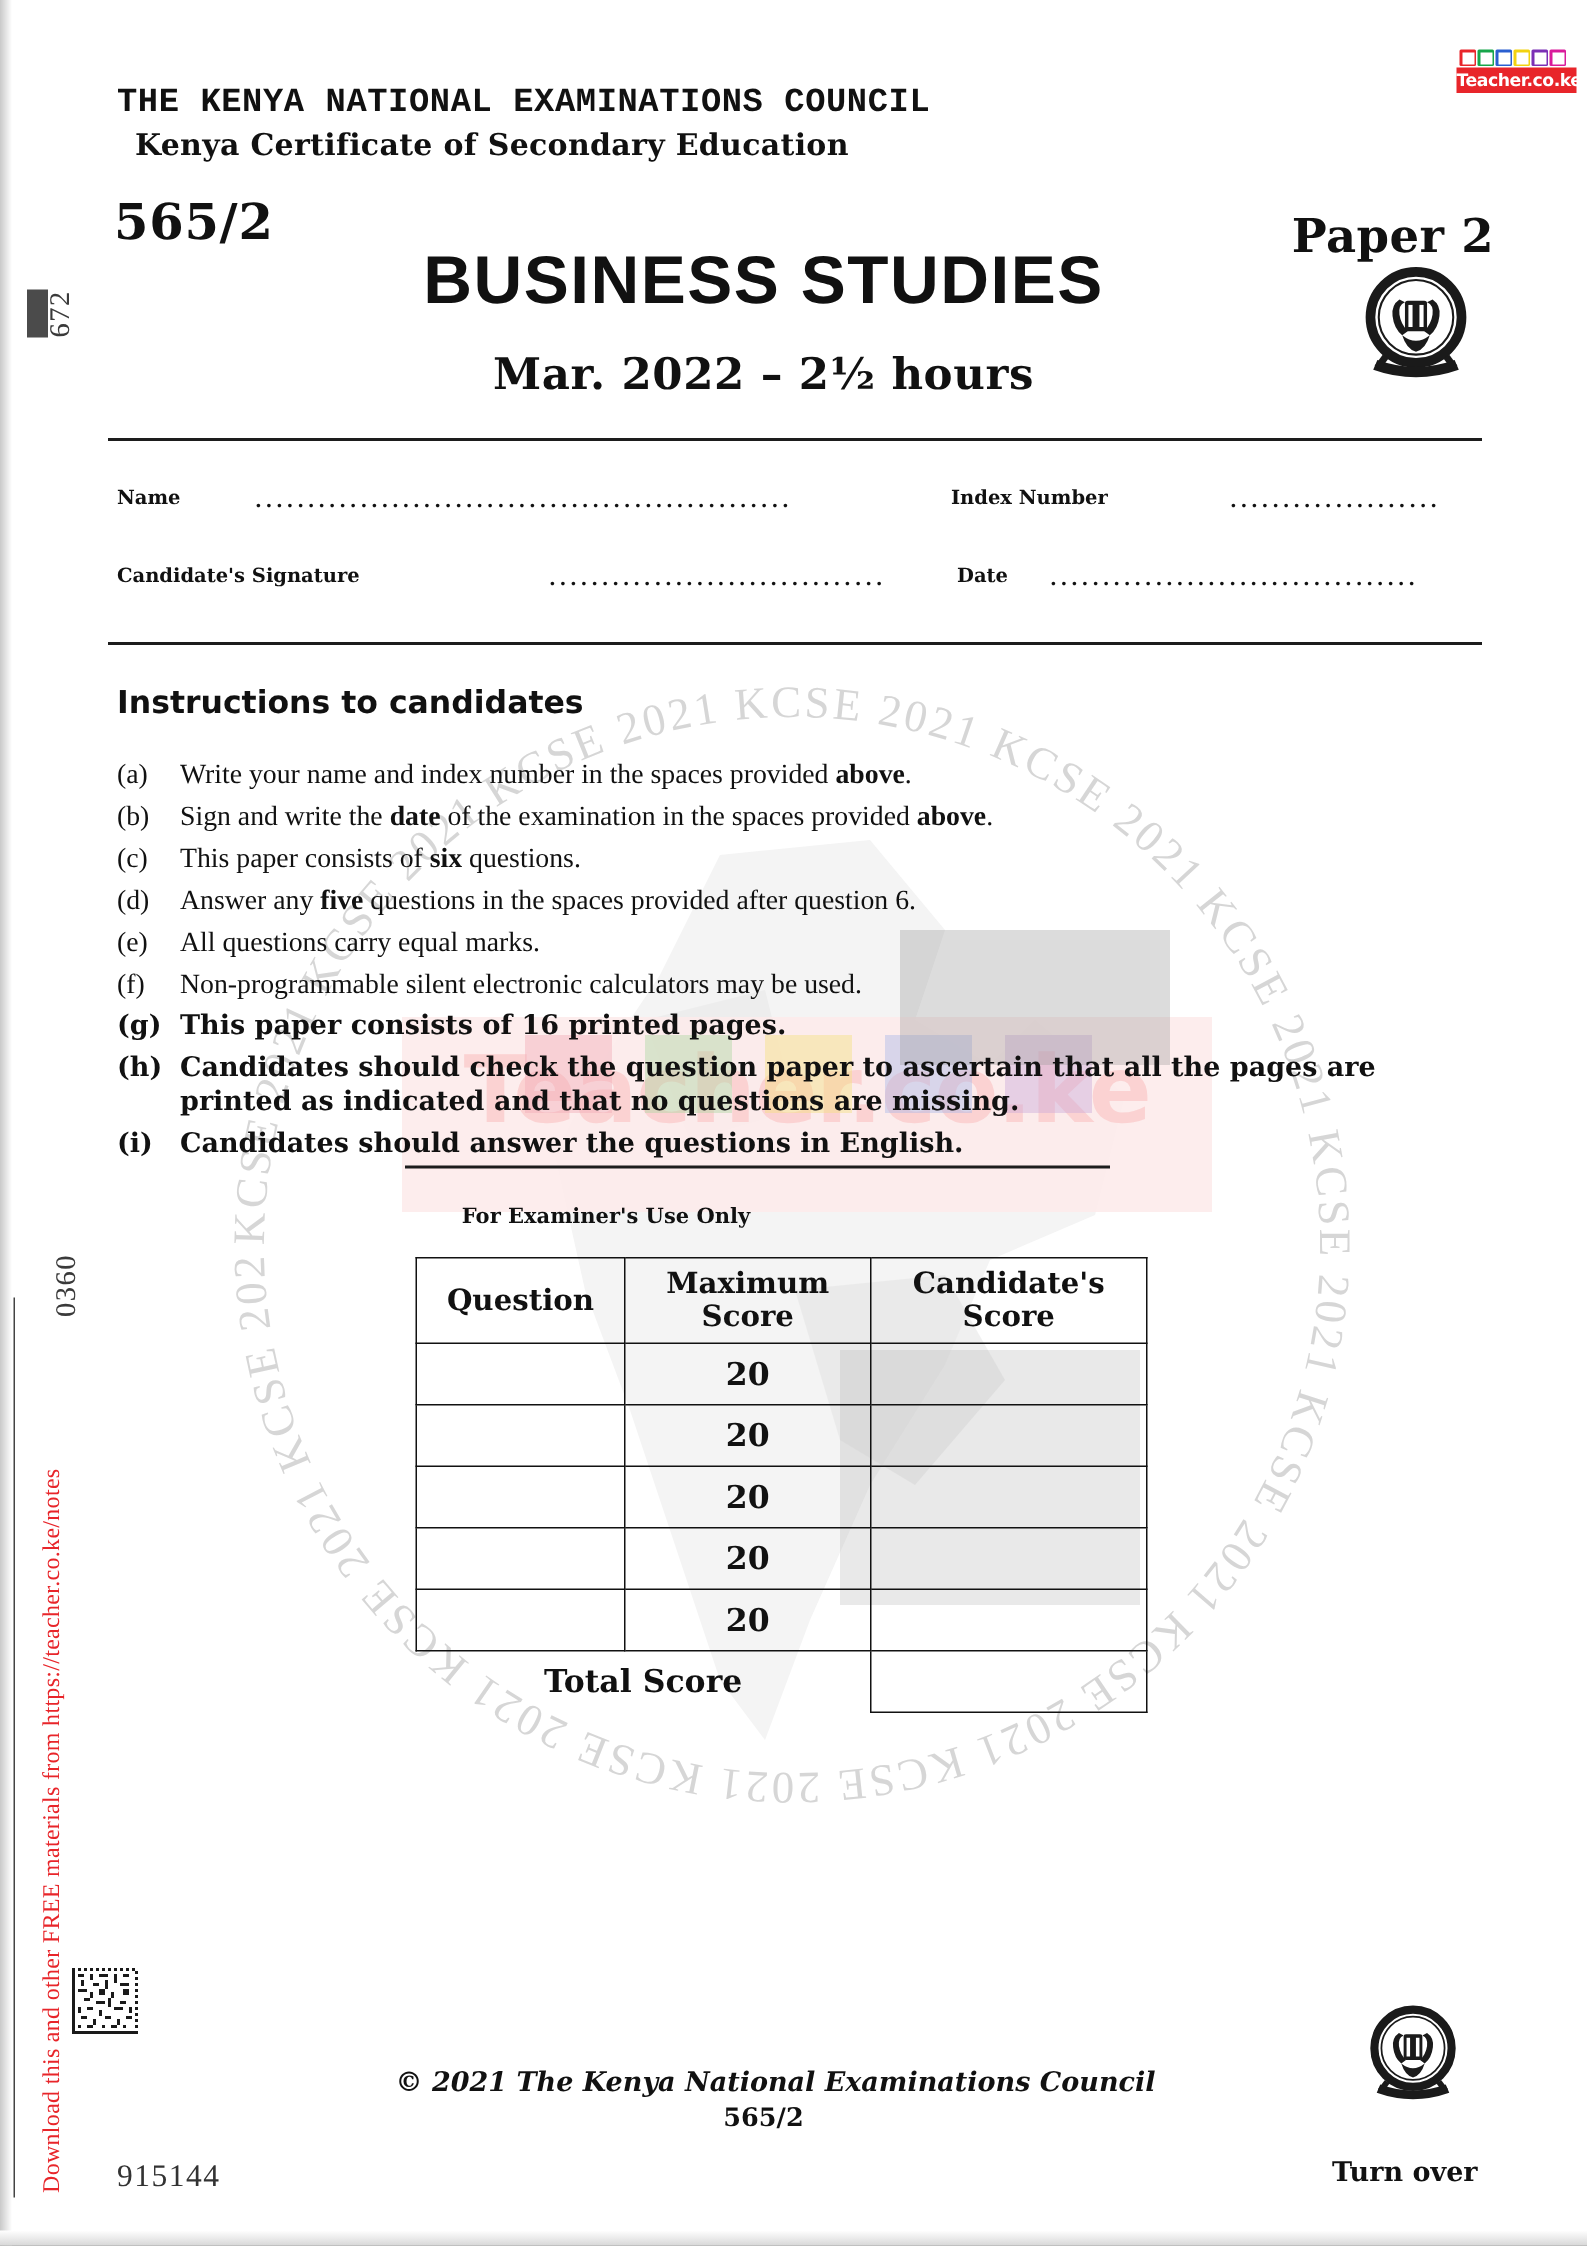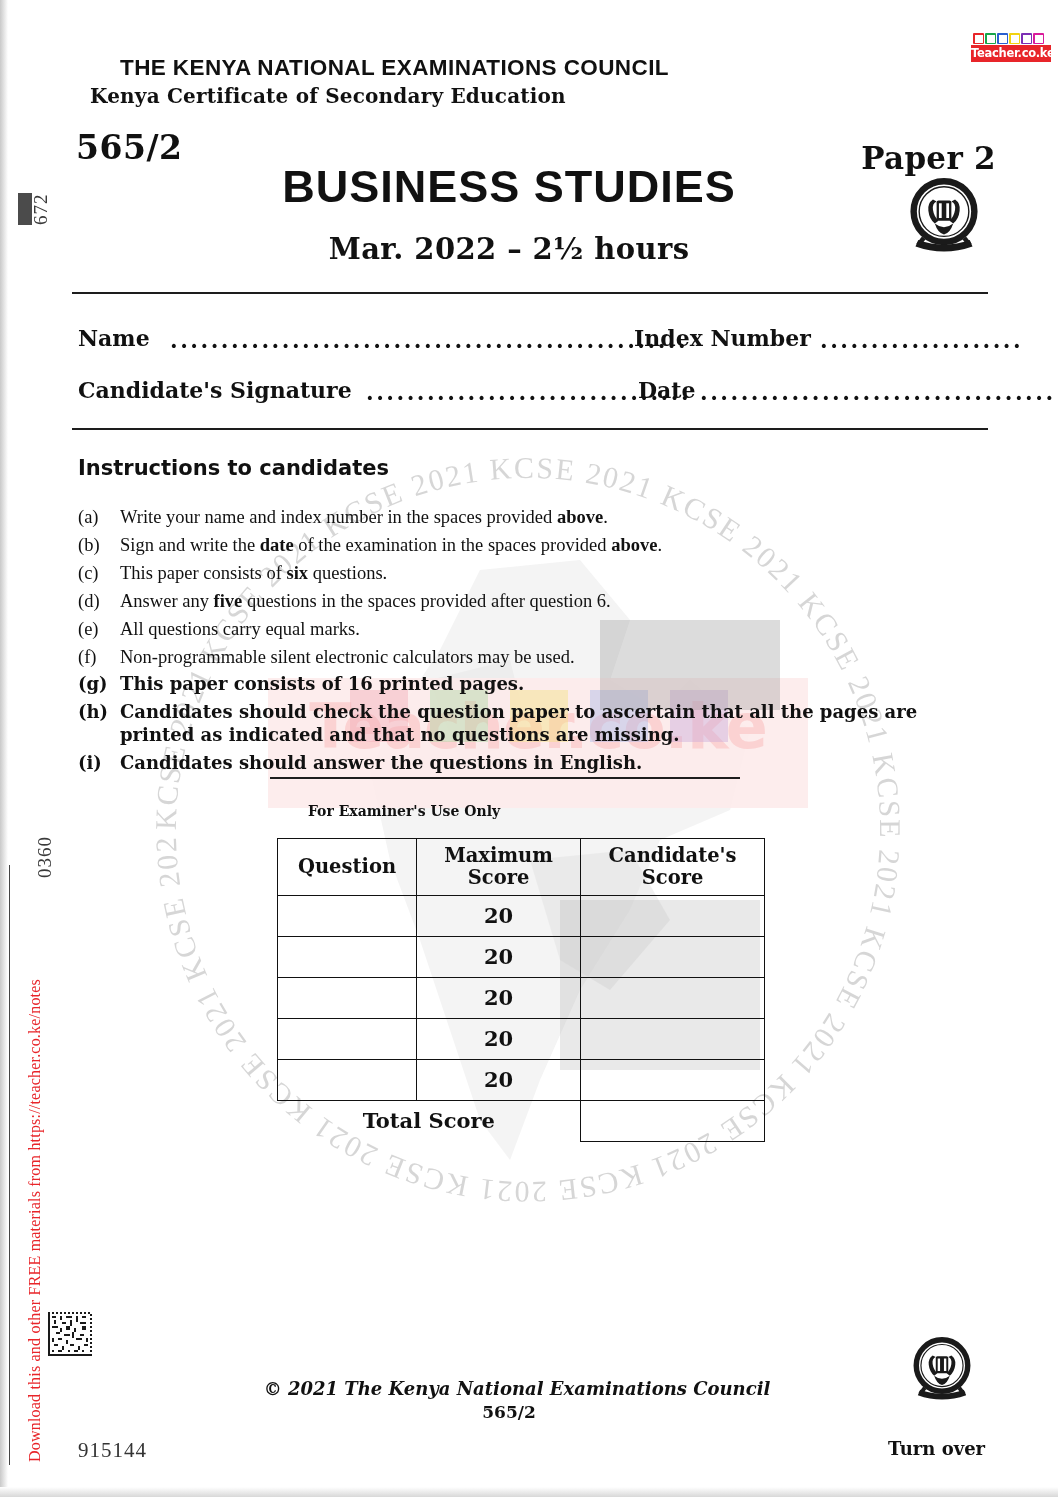--- a/index.html
+++ b/index.html
@@ -134,26 +134,25 @@
     font-weight: bold;
     font-size: 11.5px;
     text-align: center;
     letter-spacing: -.3px;
     padding: 1px 0 2px;
   }
 
   
   .hdr-council {
     position: absolute; left: 78px; top: 55px;
-    font-family: Liberation Sans, sans-serif;
+    font-family: Liberation Mono, monospace;
     font-weight: bold;
     font-size: 22.5px;
     letter-spacing: .4px;
     white-space: nowrap;
-    margin-left: 42px;
   }
   .hdr-cert {
     position: absolute; left: 90px; top: 84px;
     font-family: "DejaVu Serif", serif;
     font-weight: bold;
     font-size: 20px;
     letter-spacing: .2px;
     white-space: nowrap;
   }
   .code {
@@ -201,21 +200,21 @@
   }
   .rule.r1 { left: 72px; top: 292px; width: 916px; }
   .rule.r2 { left: 72px; top: 428px; width: 916px; }
   .rule.r3 { left: 270px; top: 777px; width: 470px; height: 1.5px; }
 
   
   .fld {
     position: absolute;
     font-family: "DejaVu Serif", serif;
     font-weight: bold;
-    font-size: 22px;
+    font-size: 13px;
     white-space: nowrap;
   }
   .dots {
     font-family: "DejaVu Serif", serif;
     font-weight: bold;
     letter-spacing: 2.5px;
   }
 
   
   .instr-title {

